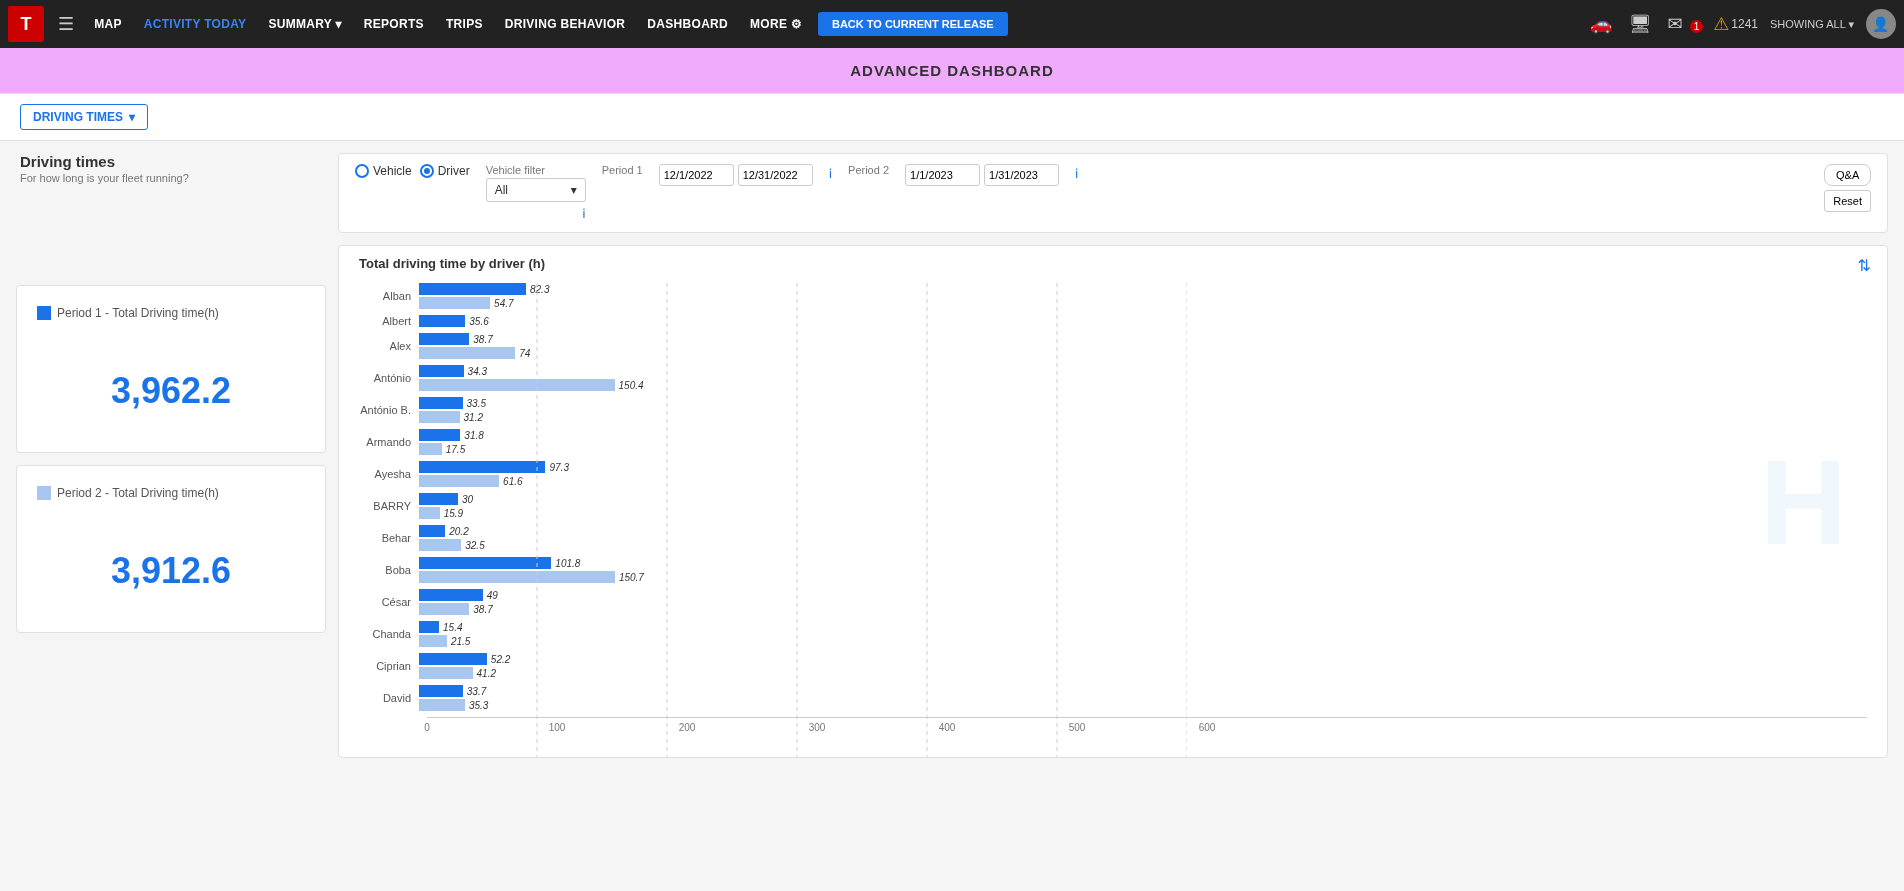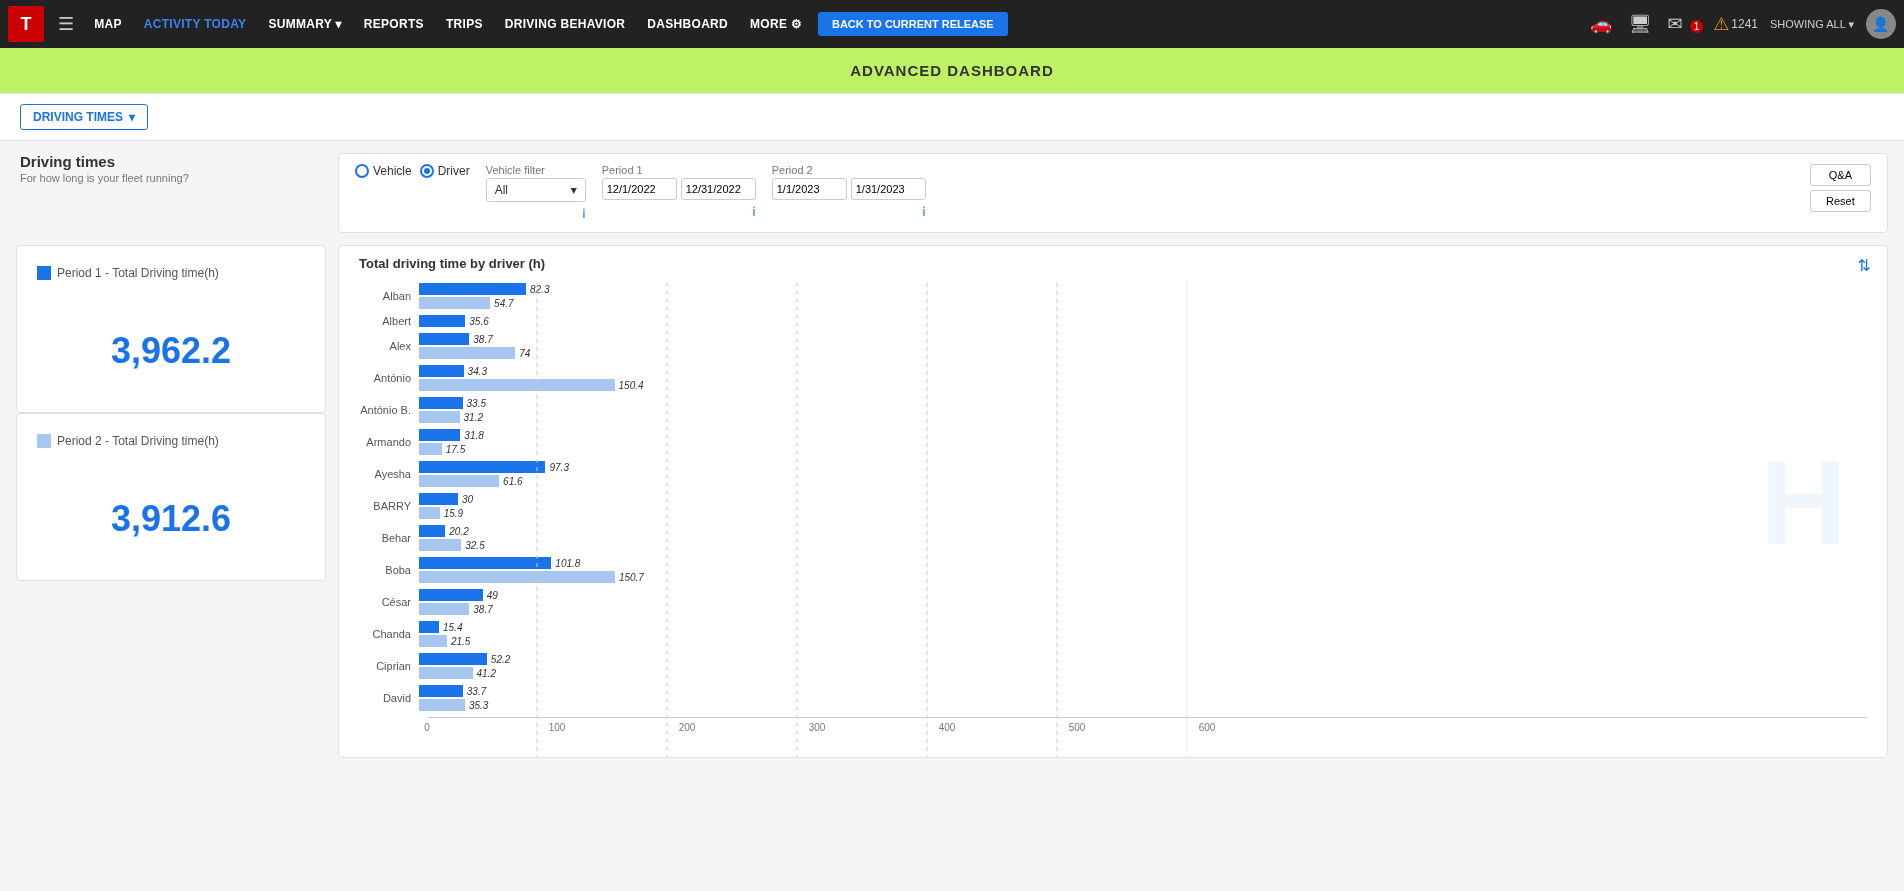--- a/index.html
+++ b/index.html
@@ -102,21 +102,21 @@
       align-items: center;
       justify-content: center;
       color: white;
       font-size: 14px;
       cursor: pointer;
       overflow: hidden;
     }
 
     
     .page-title-bar {
-      background: #bef264;
+      background: #f0abfc;
       text-align: center;
       padding: 14px;
       font-size: 15px;
       font-weight: bold;
       letter-spacing: 1px;
       border-bottom: 1px solid #e0e0e0;
     }
 
     
     .filter-bar {
@@ -136,20 +136,22 @@
       cursor: pointer;
       gap: 6px;
     }
 
     
     .left-panel {
       width: 310px;
       flex-shrink: 0;
       display: flex;
       flex-direction: column;
+      gap: 12px;
+      margin-top: 40px;
     }
 
     .period-card {
       background: white;
       border: 1px solid #e0e0e0;
       border-radius: 4px;
       padding: 20px;
     }
     .period-label {
       display: flex;
@@ -229,44 +231,43 @@
       font-size: 12px;
       min-width: 90px;
       display: flex;
       align-items: center;
       justify-content: space-between;
       cursor: pointer;
       background: white;
     }
     .period-group {
       display: flex;
-      flex-direction: column;
-      gap: 2px;
+      gap: 16px;
     }
     .period-dates {
       display: flex;
       gap: 4px;
     }
     .date-input {
       border: 1px solid #ccc;
       border-radius: 3px;
       padding: 4px 4px;
       font-size: 11px;
       width: 75px;
       background: white;
     }
     .info-icon {
       color: #1a73e8;
       font-size: 13px;
       cursor: pointer;
     }
     .qa-btn {
       border: 1px solid #ccc;
-      border-radius: 3px;
-      padding: 4px 18px;
+      border-radius: 8px;
+      padding: 4px 4px;
       font-size: 11px;
       cursor: pointer;
       background: white;
     }
     .reset-btn {
       border: 1px solid #ccc;
       border-radius: 3px;
       padding: 4px 8px;
       font-size: 11px;
       cursor: pointer;

